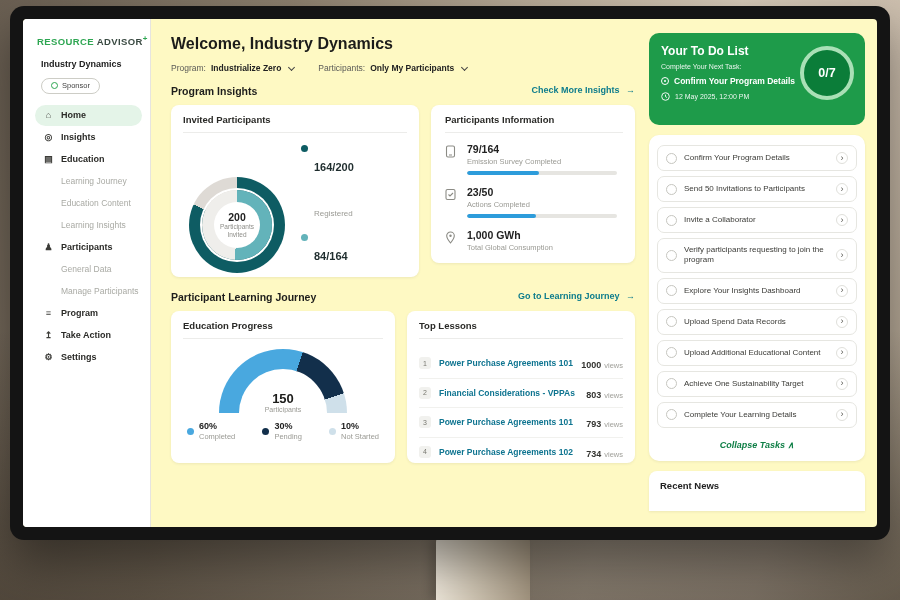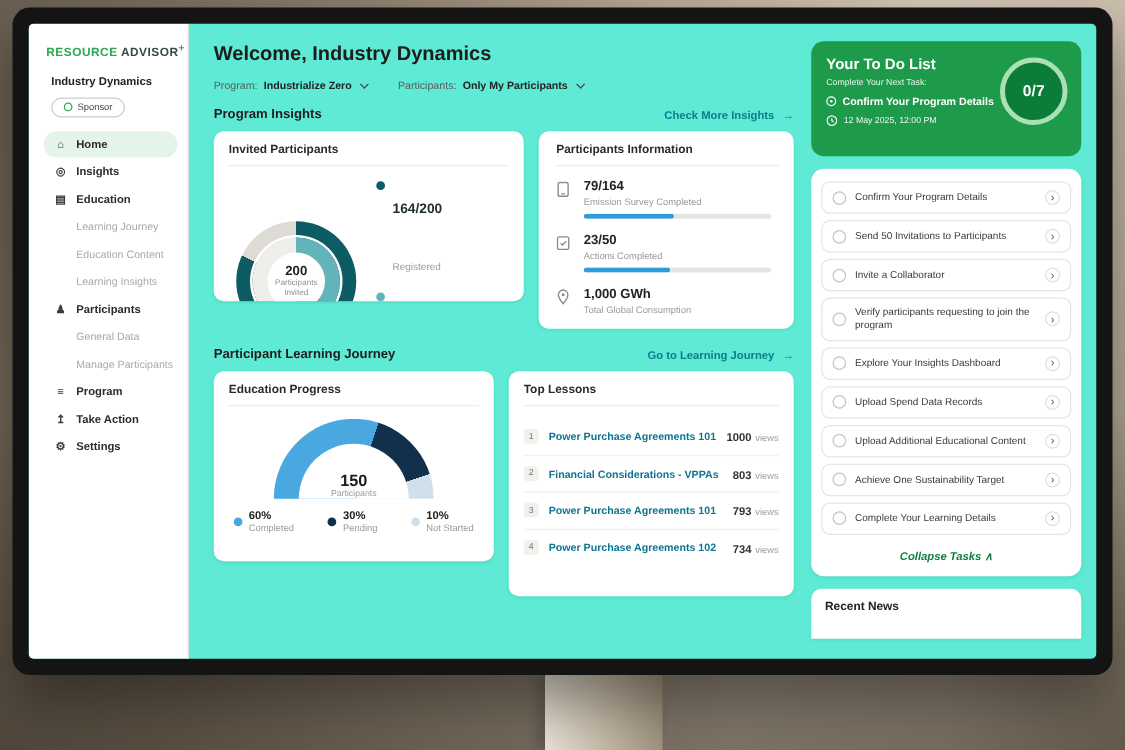--- a/index.html
+++ b/index.html
@@ -6,21 +6,21 @@
   body { width:900px; height:600px; overflow:hidden; font-family:"Liberation Sans", sans-serif; }
   .stage { position:relative; width:900px; height:600px; overflow:hidden;
     background-image:
       linear-gradient(to bottom, rgba(0,0,0,0) 55%, rgba(35,28,20,.5) 100%),
       linear-gradient(105deg, #6b6053 0%, #8f8270 28%, #baac99 50%, #d9ccba 70%, #cdbfae 86%, #a59884 100%);
   }
   .stand { position:absolute; left:436px; top:538px; width:94px; height:62px; border-radius:4px 4px 0 0;
     background:linear-gradient(to right, #ece5d8 0%, #cfc5b3 40%, #a2947f 100%); box-shadow:-6px 0 10px rgba(0,0,0,.18); }
   .monitor { position:absolute; left:10px; top:6px; width:880px; height:534px; background:#141414;
     border-radius:14px; padding:13px; box-shadow:0 22px 50px rgba(0,0,0,.45); }
-  .screen { width:854px; height:508px; border-radius:4px; background:#5eead4; overflow:hidden; display:flex; }
+  .screen { width:854px; height:508px; border-radius:4px; background:#fef9c3; overflow:hidden; display:flex; }
 
   
   .side { width:128px; background:#fff; border-right:1px solid #e6e4e0; padding:13px 8px 0 12px; flex:none; }
   .logo { font-size:9.5px; font-weight:bold; letter-spacing:.4px; margin:2px 0 12px 2px; white-space:nowrap; }
   .logo .p1 { color:#2ea652; } .logo .p2 { color:#3a4a42; } .logo .plus { color:#2ea652; font-size:8px; vertical-align:super; }
   .org { font-size:9px; font-weight:bold; color:#222; margin:0 0 6px 6px; }
   .badge { display:inline-flex; align-items:center; gap:4px; border:1px solid #cdcdc6; border-radius:10px;
     padding:2.5px 9px; font-size:7.5px; color:#444; margin:0 0 10px 6px; background:#fff; }
   .badge-ico { width:7px; height:7px; border:1.5px solid #2ea652; border-radius:50%; }
   .nav-item { display:flex; align-items:center; gap:7px; padding:5.5px 8px; margin:1px 0; font-size:9px;
@@ -31,29 +31,29 @@
 
   
   .main { flex:1; padding:0 12px 0 20px; min-width:0; }
   .h1 { font-size:16px; font-weight:bold; color:#1c1c1a; margin:16px 0 10px; }
   .filters { display:flex; gap:24px; align-items:center; margin-bottom:12px; }
   .filter { display:flex; align-items:center; gap:5px; cursor:pointer; }
   .f-label { font-size:8.5px; color:#5b5b57; }
   .f-value { font-size:8.5px; font-weight:bold; color:#222; }
   .chev-d { display:inline-block; width:5px; height:5px; border-right:1.3px solid #444; border-bottom:1.3px solid #444;
     transform:rotate(45deg); margin:0 0 2px 3px; }
-  .sec-head { display:flex; justify-content:space-between; align-items:flex-end; margin:8px 0 8px; }
+  .sec-head { display:flex; justify-content:space-between; align-items:flex-start; margin:8px 0 8px; }
   .sec-title { font-size:10.5px; font-weight:bold; color:#1e1e1c; }
   .sec-link { font-size:9px; font-weight:bold; color:#0d7c8c; cursor:pointer; }
   .sec-link .arr { margin-left:4px; }
   .cards { display:flex; gap:12px; }
   .card { background:#fff; border-radius:8px; box-shadow:0 1px 3px rgba(0,0,0,.07); padding:9px 12px; overflow:hidden; }
   .card-title { font-size:9.5px; font-weight:bold; color:#2a2a27; border-bottom:1px solid #ececea; padding-bottom:7px; margin-bottom:10px; }
 
-  .card-invited { width:248px; height:136px; }
+  .card-invited { width:248px; height:172px; }
   .donut-row { display:flex; align-items:center; gap:16px; padding-left:6px; }
   .donut { position:relative; width:96px; height:96px; border-radius:50%; }
   .donut-mid { position:absolute; inset:13px; border-radius:50%; box-shadow:0 0 0 2px #fff; }
   .donut-hole { position:absolute; inset:25px; border-radius:50%; background:#fff; display:flex; flex-direction:column;
     align-items:center; justify-content:center; text-align:center; }
   .donut-v { font-size:10.5px; font-weight:bold; color:#222; }
   .donut-l { font-size:6.5px; color:#8e8e89; width:42px; line-height:1.2; }
   .legend-v { display:flex; flex-direction:column; gap:14px; }
   .lg-item { display:flex; gap:6px; align-items:flex-start; }
   .dot { width:7px; height:7px; border-radius:50%; margin-top:2px; flex:none; }
@@ -75,21 +75,21 @@
   .gauge { position:absolute; top:0; left:0; width:128px; height:128px; border-radius:50%; }
   .gauge-hole { position:absolute; top:20px; left:20px; width:88px; height:88px; border-radius:50%; background:#fff; }
   .gauge-text { position:absolute; left:0; right:0; bottom:0; text-align:center; }
   .gauge-v { font-size:13px; font-weight:bold; color:#1c1c1a; }
   .gauge-l { font-size:7px; color:#9a9a94; }
   .gauge-legend { display:flex; justify-content:space-between; padding:0 4px; }
   .gl-item { display:flex; gap:5px; align-items:center; }
   .gl-v { font-size:9px; font-weight:bold; color:#222; line-height:1.2; }
   .gl-l { font-size:7.5px; color:#9a9a94; }
 
-  .card-lessons { flex:1; height:180px; padding-bottom:2px; }
+  .card-lessons { flex:1; height:152px; padding-bottom:2px; }
   .lesson { display:flex; align-items:center; gap:8px; padding:5px 0 5.5px; border-bottom:1px solid #f1f1ee; }
   .lesson:last-child { border-bottom:none; }
   .lesson-num { width:12px; height:12px; border-radius:3px; background:#f1f1ee; color:#77776f; font-size:7px;
     display:flex; align-items:center; justify-content:center; flex:none; }
   .lesson-name { flex:1; font-size:8.5px; color:#0e7490; font-weight:bold; cursor:pointer; white-space:nowrap;
     overflow:hidden; text-overflow:ellipsis; }
   .lesson-views { white-space:nowrap; }
   .lv-n { font-size:9px; font-weight:bold; color:#33332f; }
   .lv-w { font-size:7.5px; color:#a0a09a; margin-left:3px; }
 

